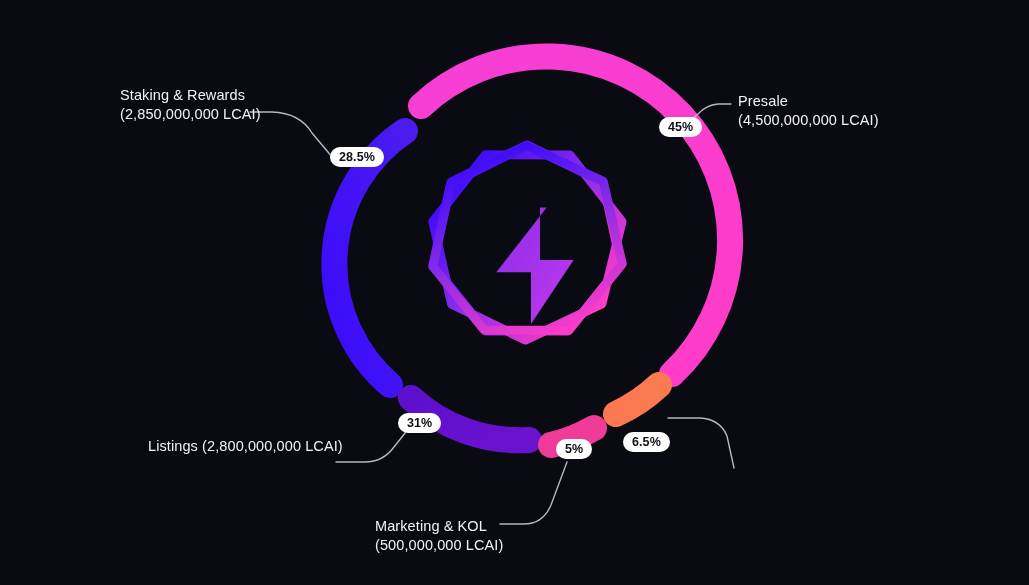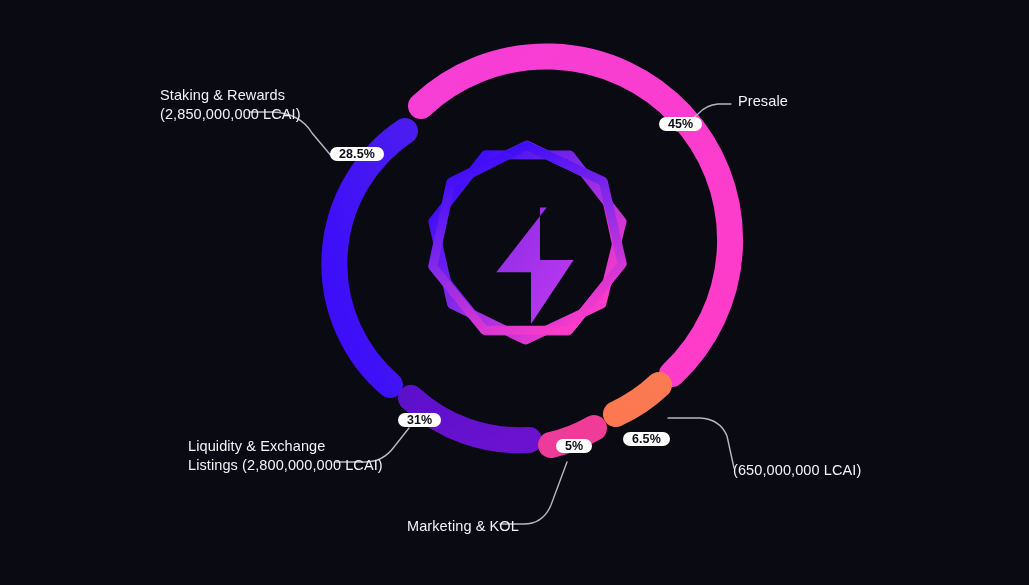--- a/index.html
+++ b/index.html
@@ -35,41 +35,41 @@
     color: #f2f2f5;
     font-size: 14.5px;
     line-height: 19px;
     letter-spacing: 0.1px;
     white-space: nowrap;
     font-family: "Liberation Sans", sans-serif;
   }
   .callout .l1 { display: block; }
   .callout .l2 { display: block; }
   .callout.right { text-align: left; }
-  .callout.left  { text-align: left; margin-left: 40px; }
+  .callout.left  { text-align: left; }
 
   #cb-staking   { left: 120px; top: 86px;  }
   #cb-presale   { left: 738px; top: 92px;  }
   #cb-liquidity { left: 148px; top: 437px; }
-  #cb-marketing { left: 367px; top: 517px; }
+  #cb-marketing { left: 375px; top: 517px; }
   #cb-treasury  { left: 733px; top: 461px; }
 
   
   .pill {
     position: absolute;
     background: #ffffff;
     color: #100d18;
     border-radius: 999px;
     font-size: 12.5px;
     font-weight: bold;
     letter-spacing: 0.1px;
     display: flex;
     align-items: center;
     justify-content: center;
-    height: 14px;
+    height: 20px;
     padding: 0 9px;
     box-sizing: border-box;
     font-family: "Liberation Sans", sans-serif;
   }
   #pill-staking   { left: 330px; top: 147px; text-align: center; }
   #pill-presale   { left: 659px; top: 117px; }
   #pill-liquidity { left: 398px; top: 413px; }
   #pill-marketing { left: 556px; top: 439px; }
   #pill-treasury  { left: 623px; top: 432px; }
 </style>
@@ -163,28 +163,28 @@
   <div class="pill" id="pill-marketing">5%</div>
   <div class="pill" id="pill-treasury">6.5%</div>
 
   <div class="callout left" id="cb-staking">
     <span class="l1">Staking &amp; Rewards</span>
     <span class="l2">(2,850,000,000 LCAI)</span>
   </div>
 
   <div class="callout right" id="cb-presale">
     <span class="l1">Presale</span>
+    <span class="l2">(4,500,000,000 LCAI)</span>
   </div>
 
   <div class="callout left" id="cb-liquidity">
-    <span class="l1">Liquidity &amp; Exchange</span>
     <span class="l2">Listings (2,800,000,000 LCAI)</span>
   </div>
 
   <div class="callout left" id="cb-marketing">
     <span class="l1">Marketing &amp; KOL</span>
+    <span class="l2">(500,000,000 LCAI)</span>
   </div>
 
   <div class="callout right" id="cb-treasury">
-    <span class="l2">(650,000,000 LCAI)</span>
   </div>
 
 </div>
 
 </body></html>

